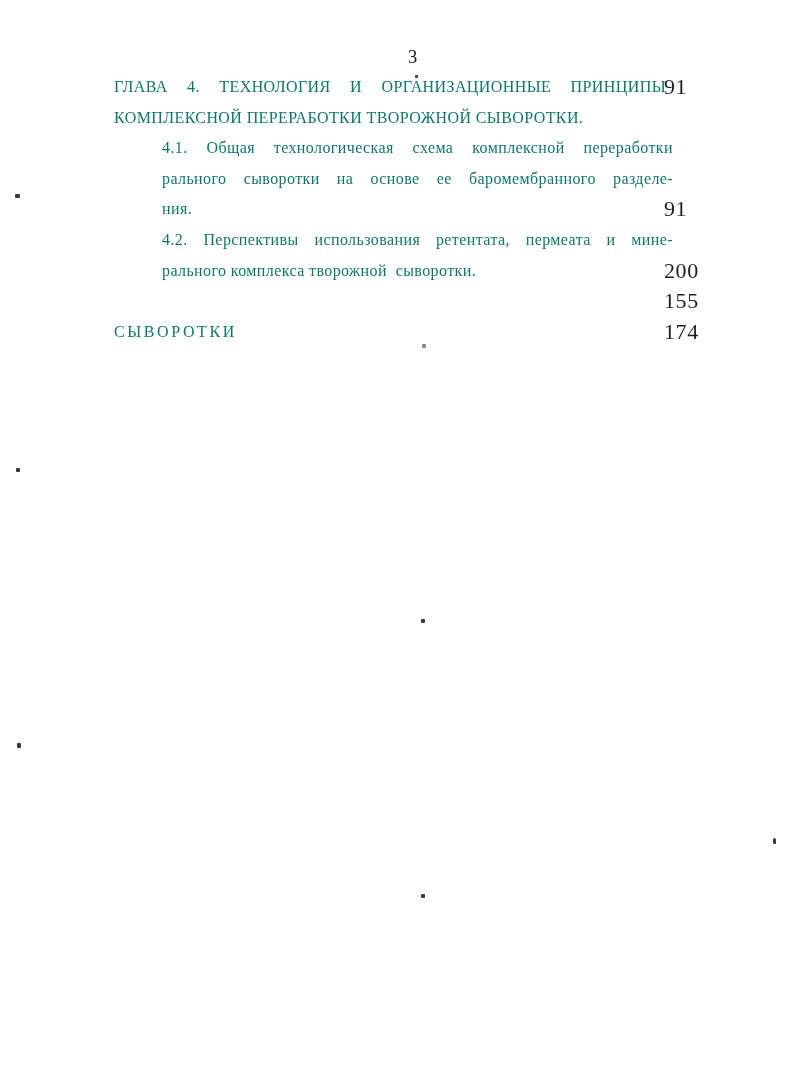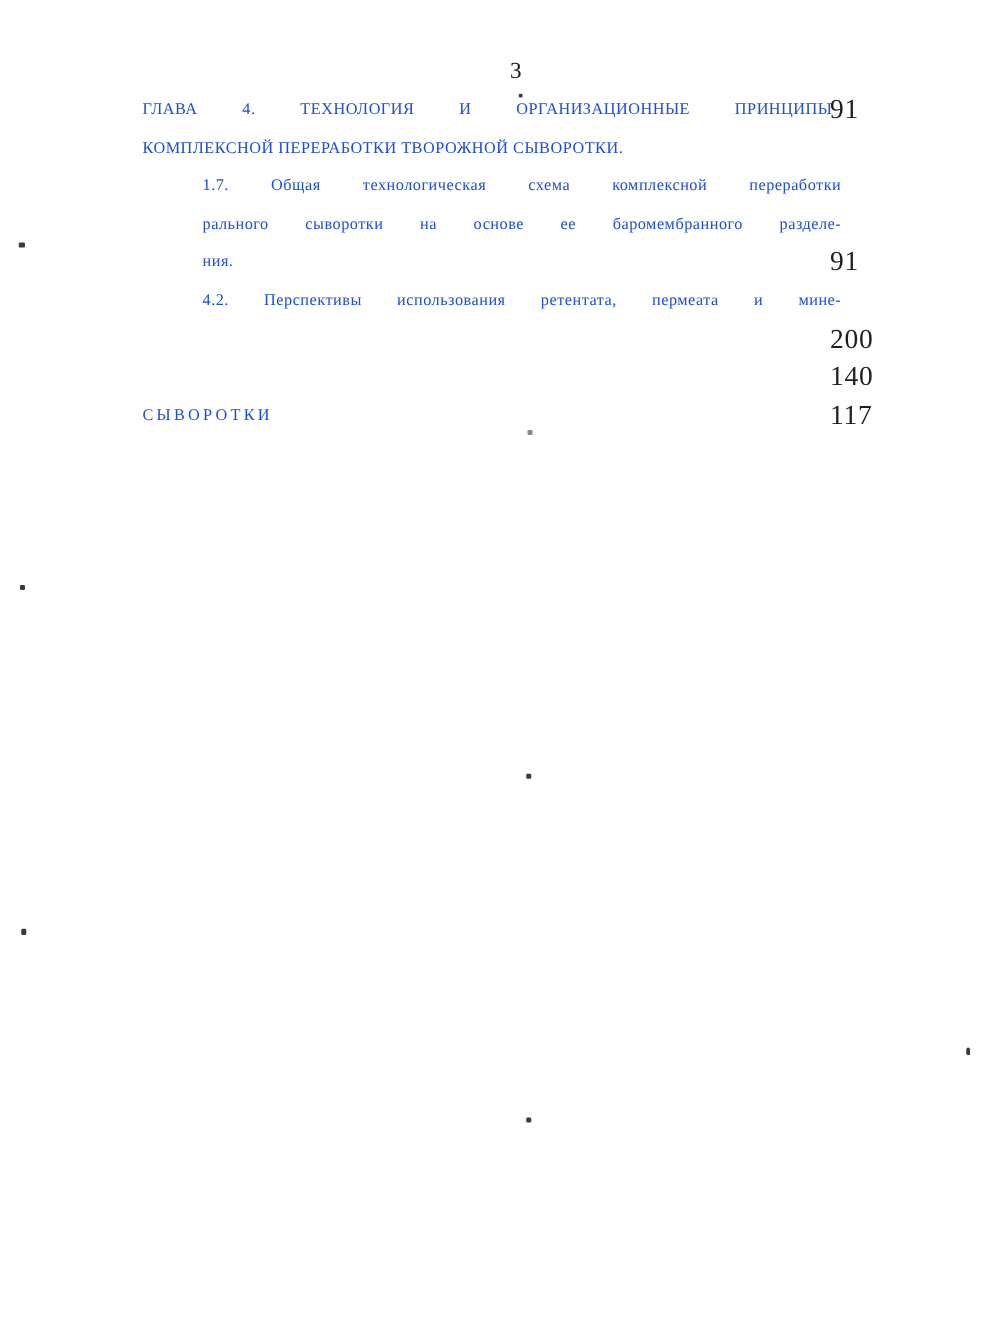--- a/index.html
+++ b/index.html
@@ -31,24 +31,24 @@
   }
   .row {
     position: relative;
     height: 30.6px;
   }
   .t {
     display: block;
     position: absolute;
     top: 0;
     line-height: 30.6px;
-    font-size: 13px;
+    font-size: 16px;
     letter-spacing: 0.4px;
     white-space: pre;
-    color: #1d4ed8;
+    color: #0f766e;
   }
   .main .t   { left: 114px; }
   .indent .t { left: 162px; text-align: center; }
   .justify .t {
     right: 120px;
     white-space: normal;
     text-align: justify;
     text-align-last: justify;
   }
   .row-first.justify .t { right: 127px; }
@@ -92,50 +92,51 @@
       <span class="t">ГЛАВА 4. ТЕХНОЛОГИЯ И ОРГАНИЗАЦИОННЫЕ ПРИНЦИПЫ</span>
       <span class="p">91</span>
     </div>
 
     <div class="row main">
       <span class="t">КОМПЛЕКСНОЙ ПЕРЕРАБОТКИ ТВОРОЖНОЙ СЫВОРОТКИ.</span>
       <span class="p"></span>
     </div>
 
     <div class="row indent justify">
-      <span class="t">1.7. Общая технологическая схема комплексной переработки</span>
+      <span class="t">4.1. Общая технологическая схема комплексной переработки</span>
       <span class="p"></span>
     </div>
 
     <div class="row indent justify">
       <span class="t">рального  сыворотки на основе ее баромембранного разделе-</span>
       <span class="p"></span>
     </div>
 
     <div class="row indent">
       <span class="t">ния.</span>
       <span class="p">91</span>
     </div>
 
     <div class="row indent justify">
       <span class="t">4.2. Перспективы использования ретентата, пермеата и мине-</span>
       <span class="p"></span>
     </div>
 
     <div class="row indent">
+      <span class="t">рального комплекса творожной  сыворотки.</span>
       <span class="p">200</span>
     </div>
 
     <div class="row main wide">
-      <span class="p">140</span>
+      <span class="p">155</span>
     </div>
 
     <div class="row main wide">
       <span class="t">СЫВОРОТКИ</span>
-      <span class="p">117</span>
+      <span class="p">174</span>
     </div>
 
 
   </div>
 
   <div class="speck s1"></div>
   <div class="speck s2"></div>
   <div class="speck s3"></div>
   <div class="speck s4"></div>
   <div class="speck s5"></div>

